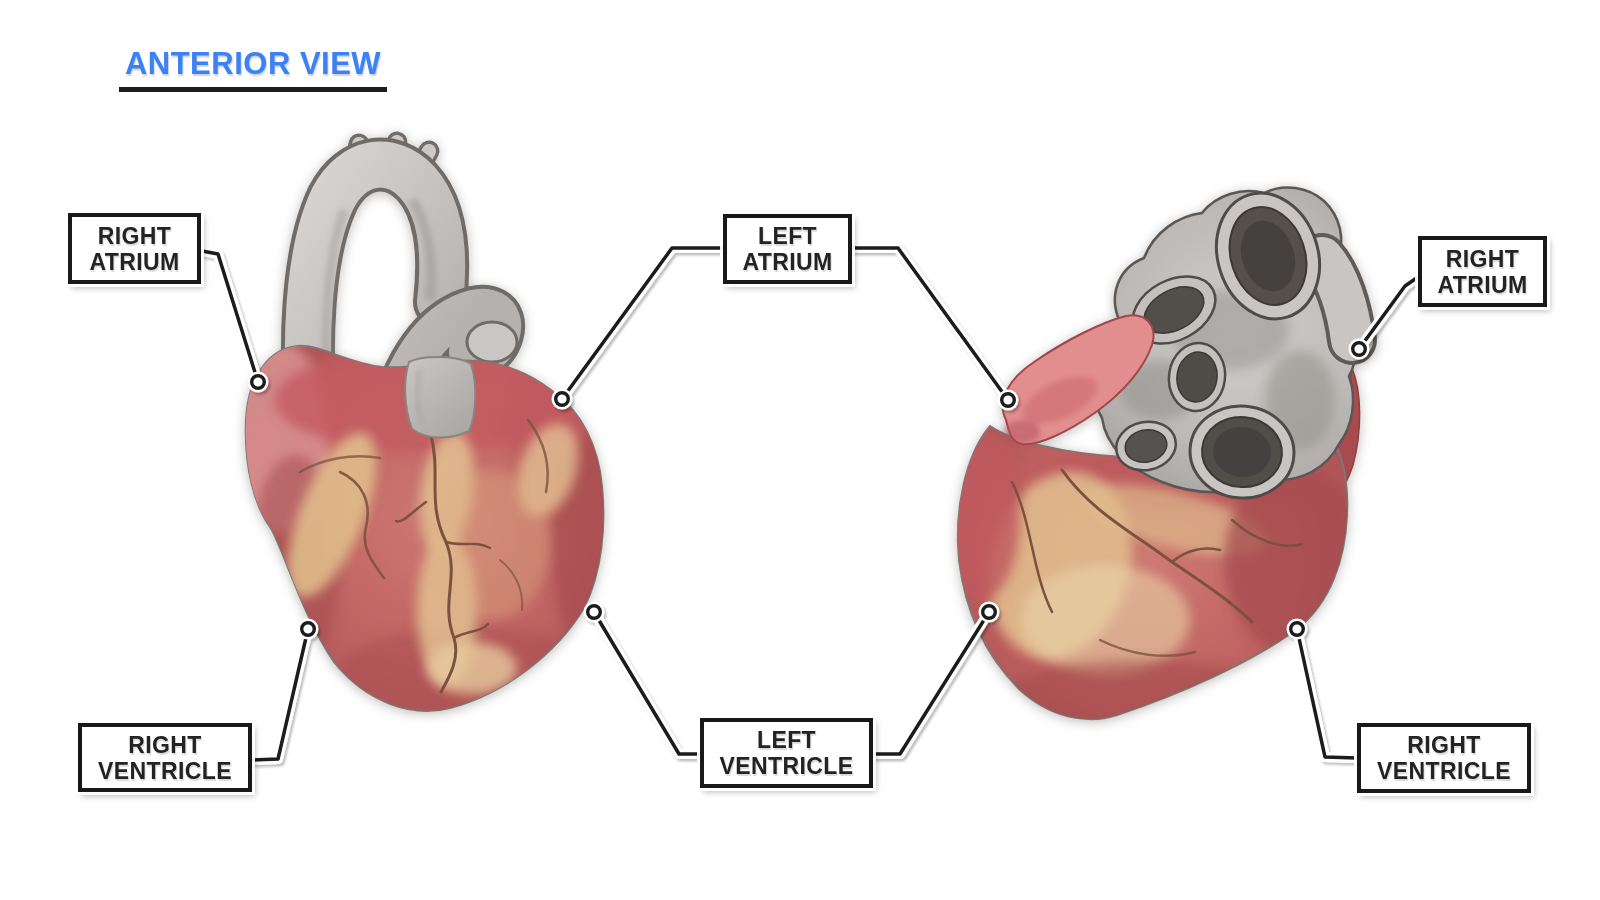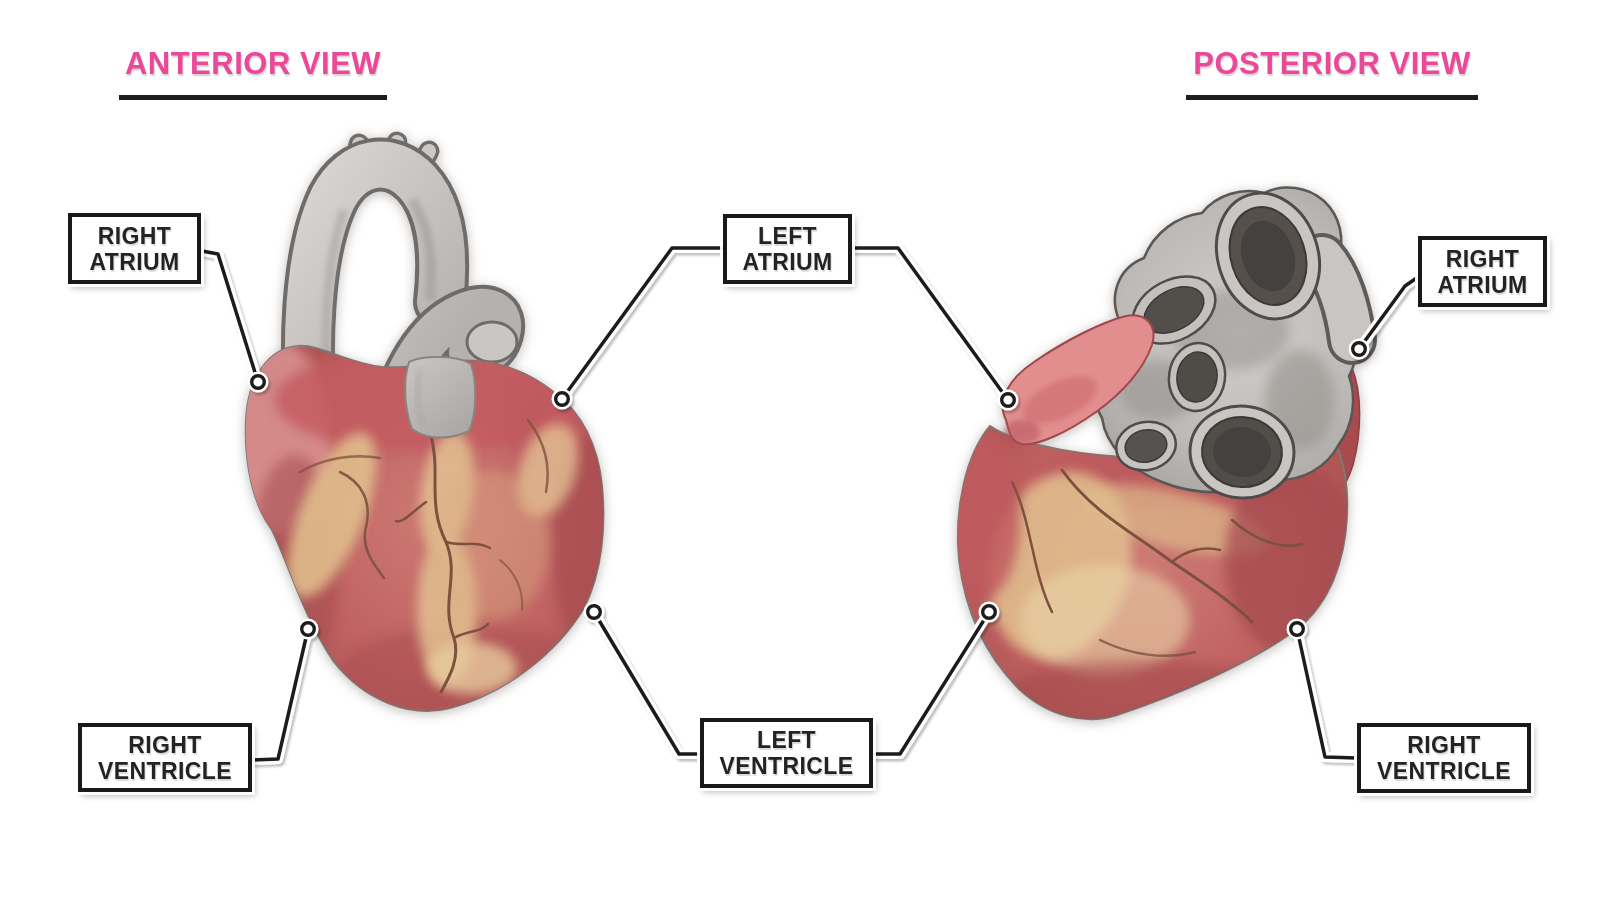--- a/index.html
+++ b/index.html
@@ -1,20 +1,20 @@
 <!DOCTYPE html>
 <html><head>
 <meta charset="utf-8">
 <style>
   html,body{margin:0;padding:0;background:#fff;}
   .stage{position:relative;width:1600px;height:900px;background:#ffffff;overflow:hidden;
          font-family:"Liberation Sans",sans-serif;}
   .stage svg{position:absolute;left:0;top:0;}
   .view-title{position:absolute;text-align:center;font-weight:bold;font-size:31px;
-      letter-spacing:.5px;color:#ec4899;border-bottom:5px solid #1d1d1d;padding-bottom:13px;
+      letter-spacing:.5px;color:#3b82f6;border-bottom:5px solid #1d1d1d;padding-bottom:5px;
       text-shadow:1px 1.5px 1.5px rgba(0,0,0,.18);}
   .title-anterior{left:119px;top:46px;width:268px;}
   .title-posterior{left:1186px;top:46px;width:292px;}
   .callout{position:absolute;box-sizing:border-box;background:#ffffff;border:4.5px solid #191919;
       display:flex;flex-direction:column;align-items:center;justify-content:center;
       font-weight:bold;font-size:23px;line-height:1.13;letter-spacing:.4px;color:#232323;
       text-align:center;box-shadow:0 0 0 3px rgba(255,255,255,.95),3px 4px 6px rgba(0,0,0,.28);
       text-shadow:1px 1.5px 1px rgba(0,0,0,.15);z-index:5;}
   .lbl-ant-ra{left:68px;top:213px;width:133px;height:71px;}
   .lbl-ant-rv{left:78px;top:723px;width:174px;height:69px;}
@@ -215,21 +215,20 @@
       <g>
         <polyline points="1357,758 1325,757 1297,629" stroke="#ffffff" stroke-width="10" fill="none"></polyline>
         <polyline points="1357,758 1325,757 1297,629" stroke="#1b1b1b" stroke-width="3.5" fill="none"></polyline>
         <circle cx="1297" cy="629" r="10.5" fill="#ffffff"></circle>
         <circle cx="1297" cy="629" r="6.3" fill="#ffffff" stroke="#1b1b1b" stroke-width="3.4"></circle>
       </g>
     </g>
   </svg>
 
   <div class="view-title title-anterior">ANTERIOR VIEW</div>
-  <div class="view-title title-posterior">POSTERIOR VIEW</div>
 
   <div class="callout lbl-ant-ra">
     <span>RIGHT</span>
     <span>ATRIUM</span>
   </div>
   <div class="callout lbl-ant-rv">
     <span>RIGHT</span>
     <span>VENTRICLE</span>
   </div>
   <div class="callout lbl-la">

